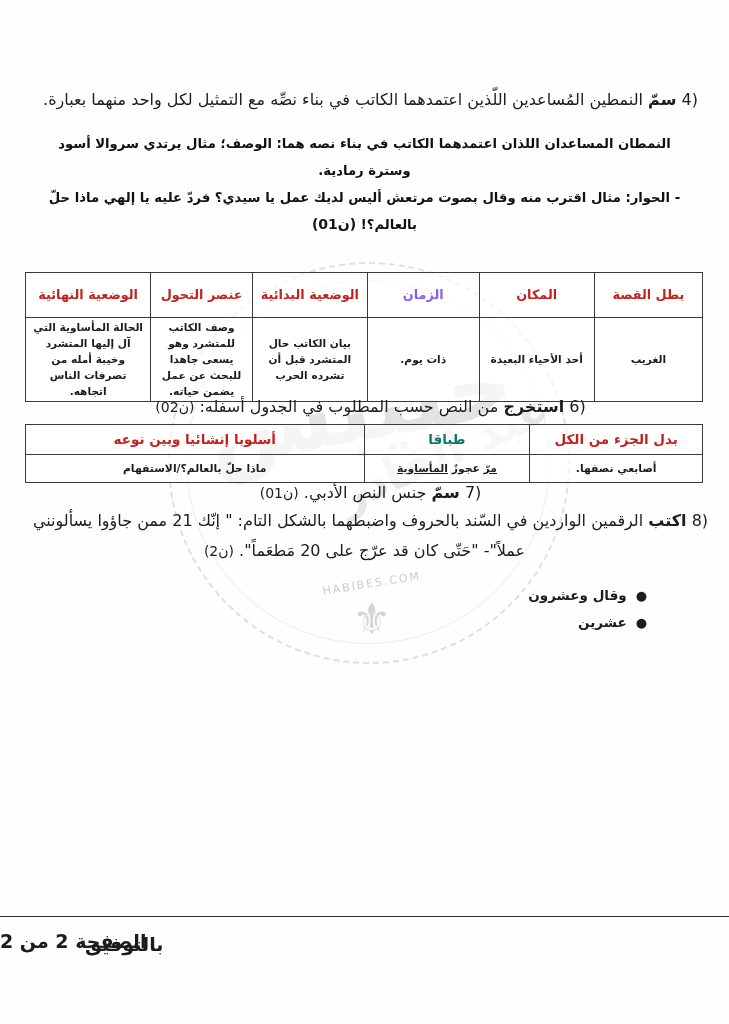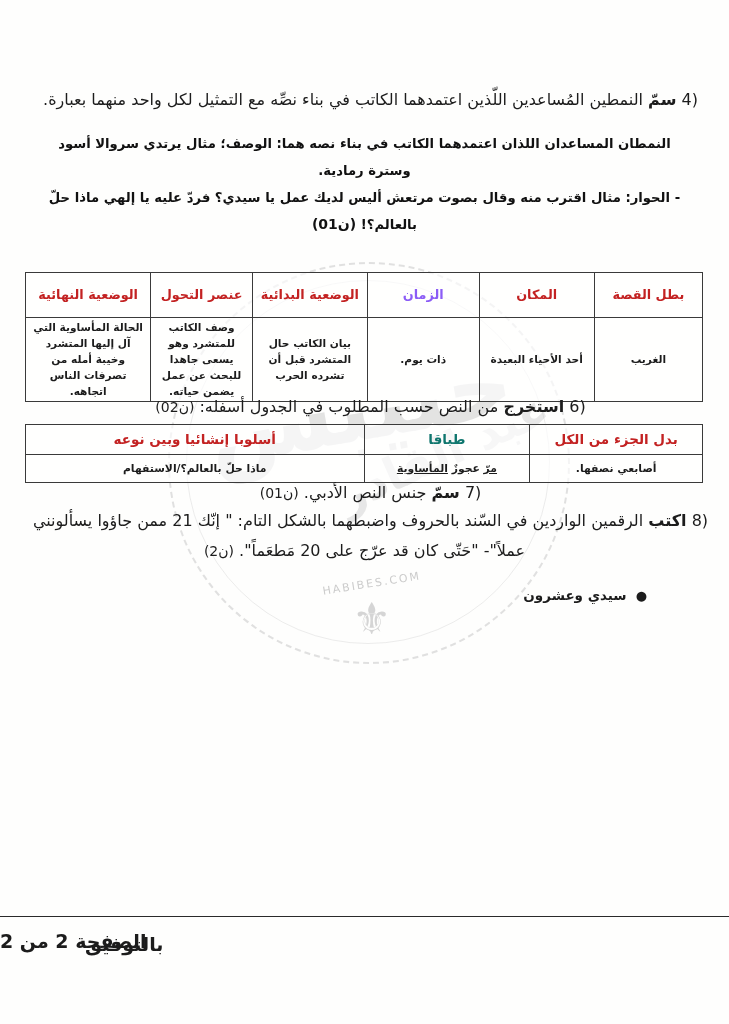--- a/index.html
+++ b/index.html
@@ -159,21 +159,24 @@
     <span class="q-verb">اكتب</span>
     <span>الرقمين الواردين في السّند بالحروف واضبطهما بالشكل التام: " إنّك 21 ممن جاؤوا يسألونني</span>
   </div>
   <div id="q8-l2">
     <span>عملاً"- "حَتّى كان قد عرّج على 20 مَطعَماً".</span>
     <span class="mark" dir="ltr">(2ن)</span>
   </div>
 
   <div class="bullets">
     <div>
-      <span class="dot">●</span><span>سيدي وعشرون</span>
+      <span class="dot">●</span><span>وقال وعشرون</span>
+    </div>
+    <div>
+      <span class="dot">●</span><span>عشرين</span>
     </div>
   </div>
 
   <div class="footer-rule"></div>
   <div class="footer-page">الصفحة 2 من 2</div>
   <div class="footer-wish">بالتوفيق</div>
 
 </div>
 
 </body></html>

